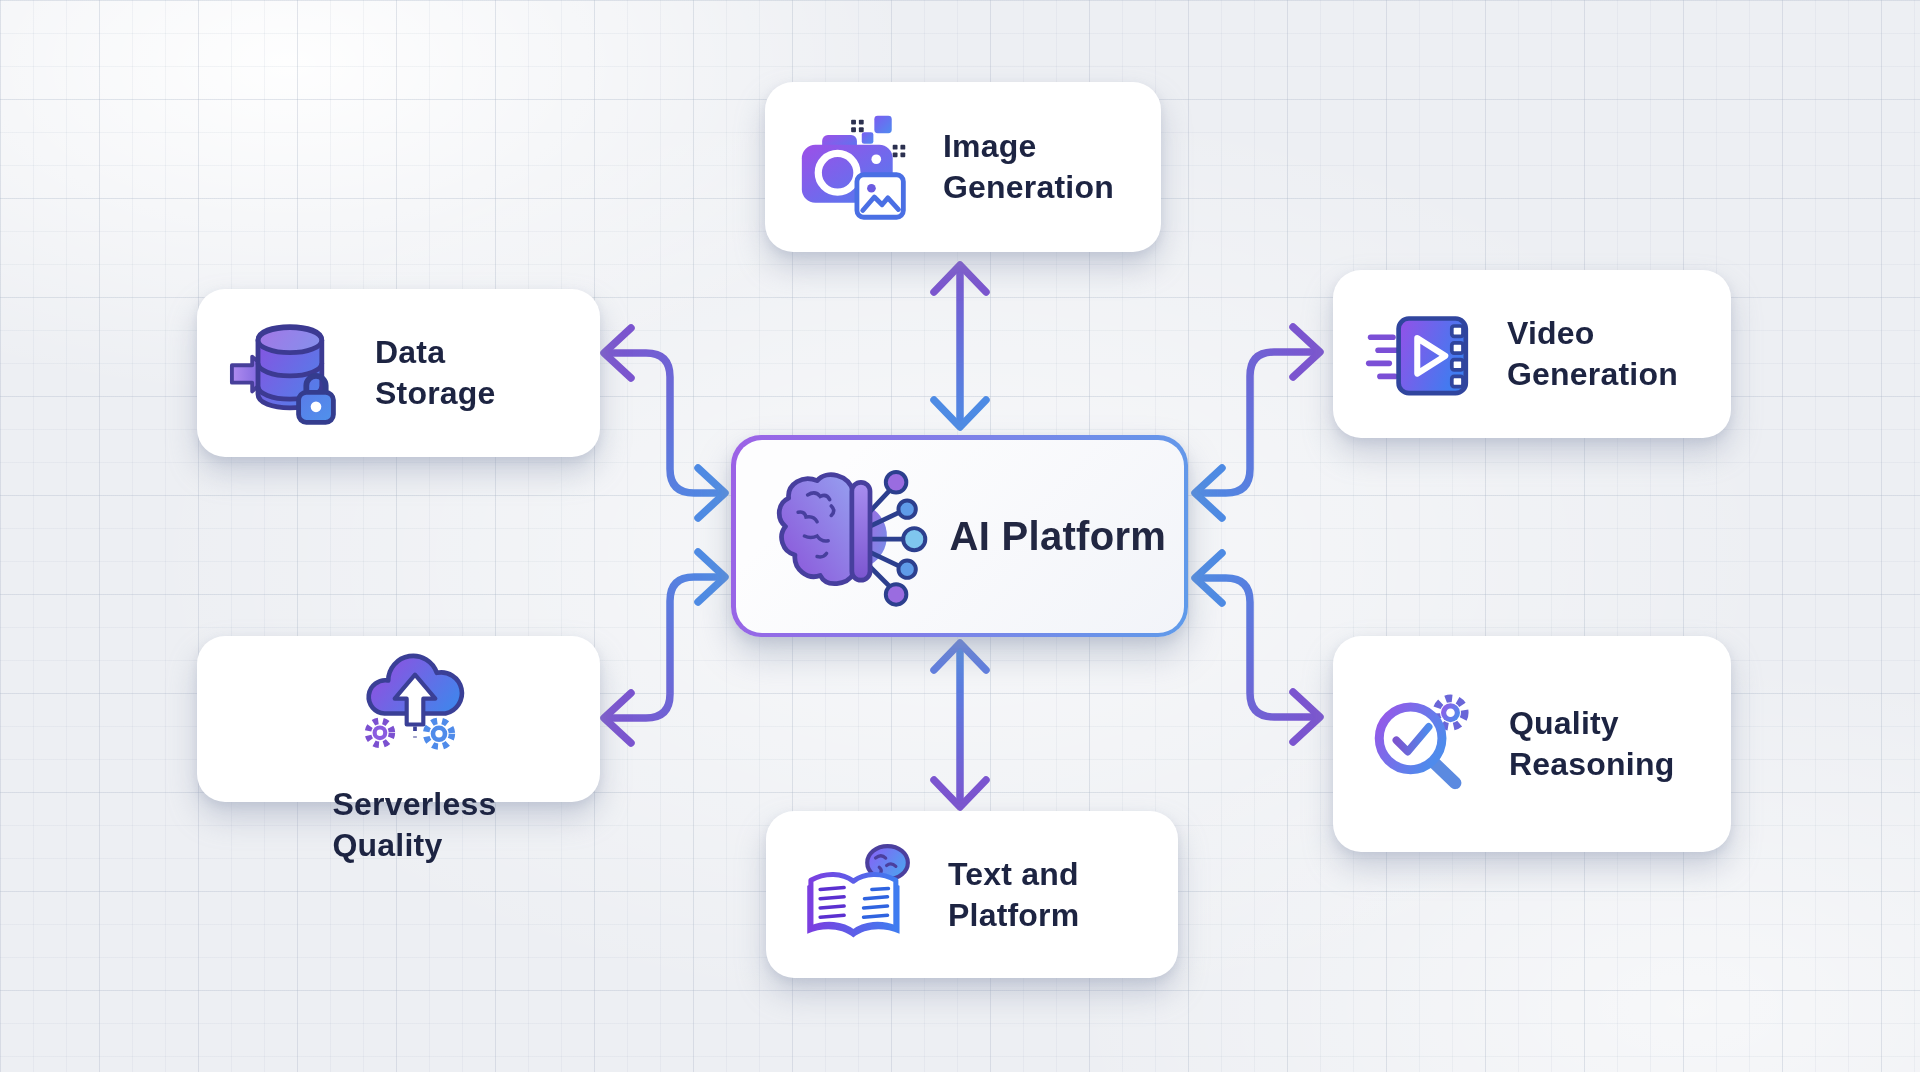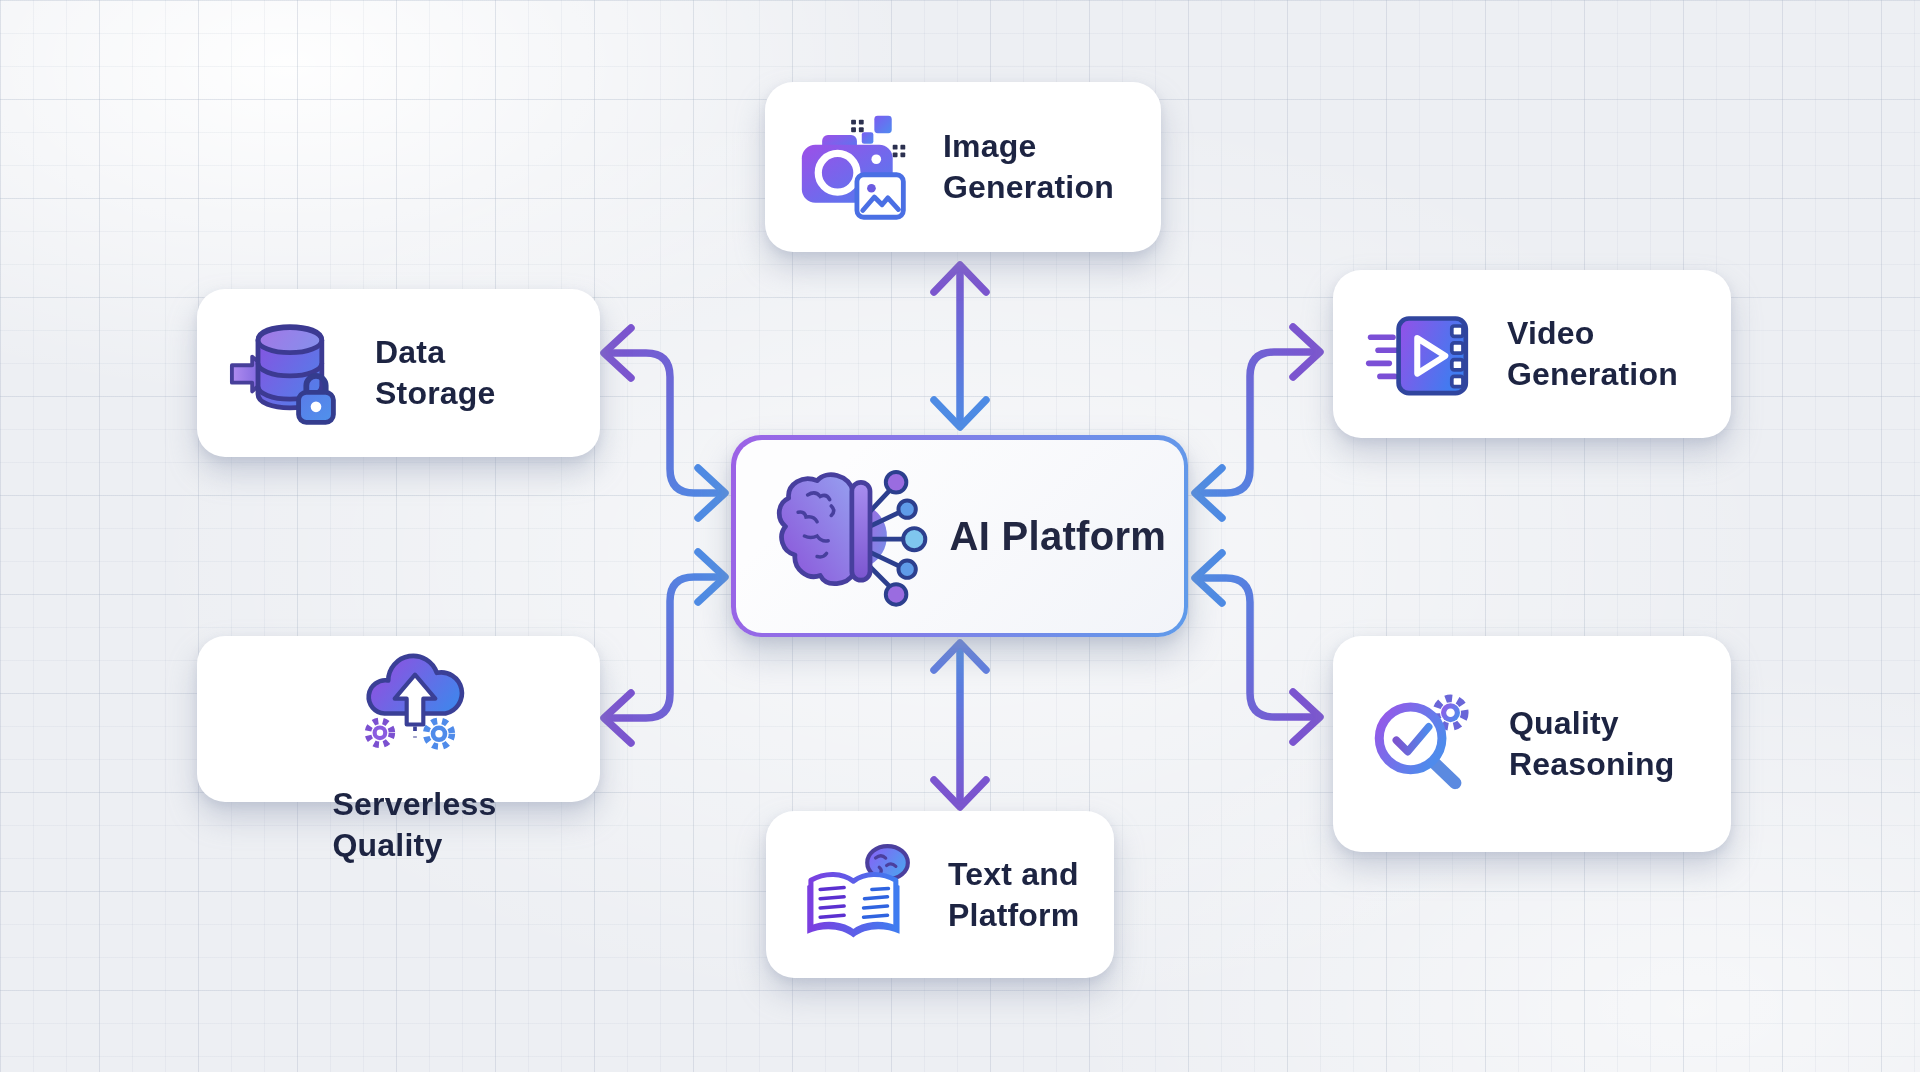--- a/index.html
+++ b/index.html
@@ -34,21 +34,21 @@
   .node-icon { flex:0 0 auto; display:flex; align-items:center; justify-content:center; }
   .node-label {
     font-weight:bold; font-size:32px; line-height:41px; color:#1d2442; letter-spacing:.2px;
   }
 
   .n-image   { left:765px;  top:82px;  width:396px; height:170px; }
   .n-storage { left:197px;  top:268px; width:403px; height:168px;margin-top:21px; }
   .n-video   { left:1333px; top:270px; width:398px; height:168px; }
   .n-server  { left:197px;  top:636px; width:403px; height:166px;flex-direction:column; }
   .n-quality { left:1333px; top:636px; width:398px; height:216px; }
-  .n-text    { left:766px;  top:811px; width:348px; height:167px; }
+  .n-text    { left:766px;  top:811px; width:412px; height:167px; }
 
   .center-node {
     position:absolute; left:731px; top:435px; width:457px; height:202px;
     border-radius:30px; padding:4.5px;
     background:linear-gradient(100deg,#9c61e6 0%, #7a85e8 55%, #5f9bea 100%);
     box-shadow: 0 18px 34px rgba(139,151,175,.42), 0 5px 12px rgba(139,151,175,.22);
   }
   .center-inner {
     width:100%; height:100%; border-radius:26px;
     background:linear-gradient(135deg,#fdfdfe 20%, #f2f4f9 100%);

